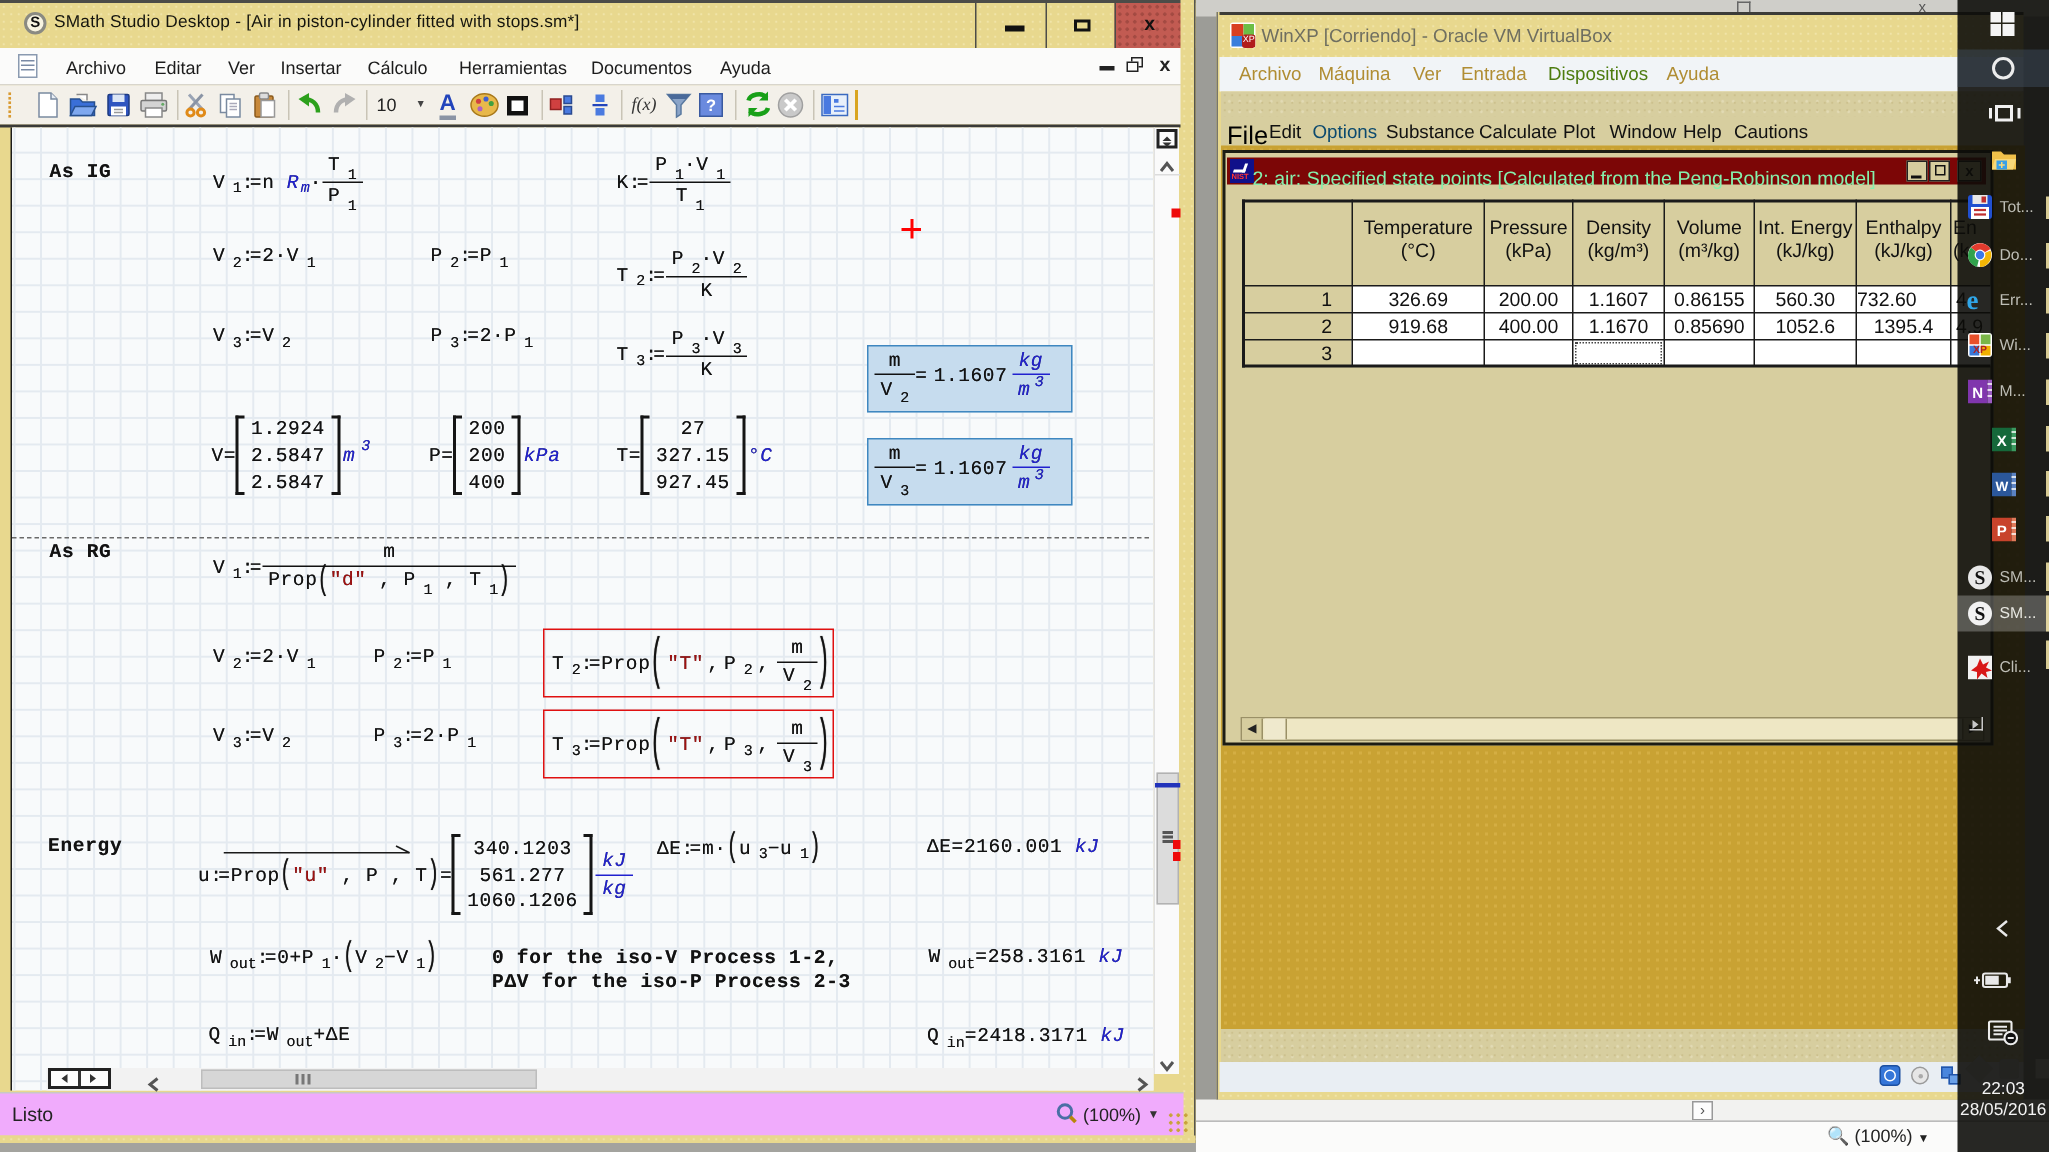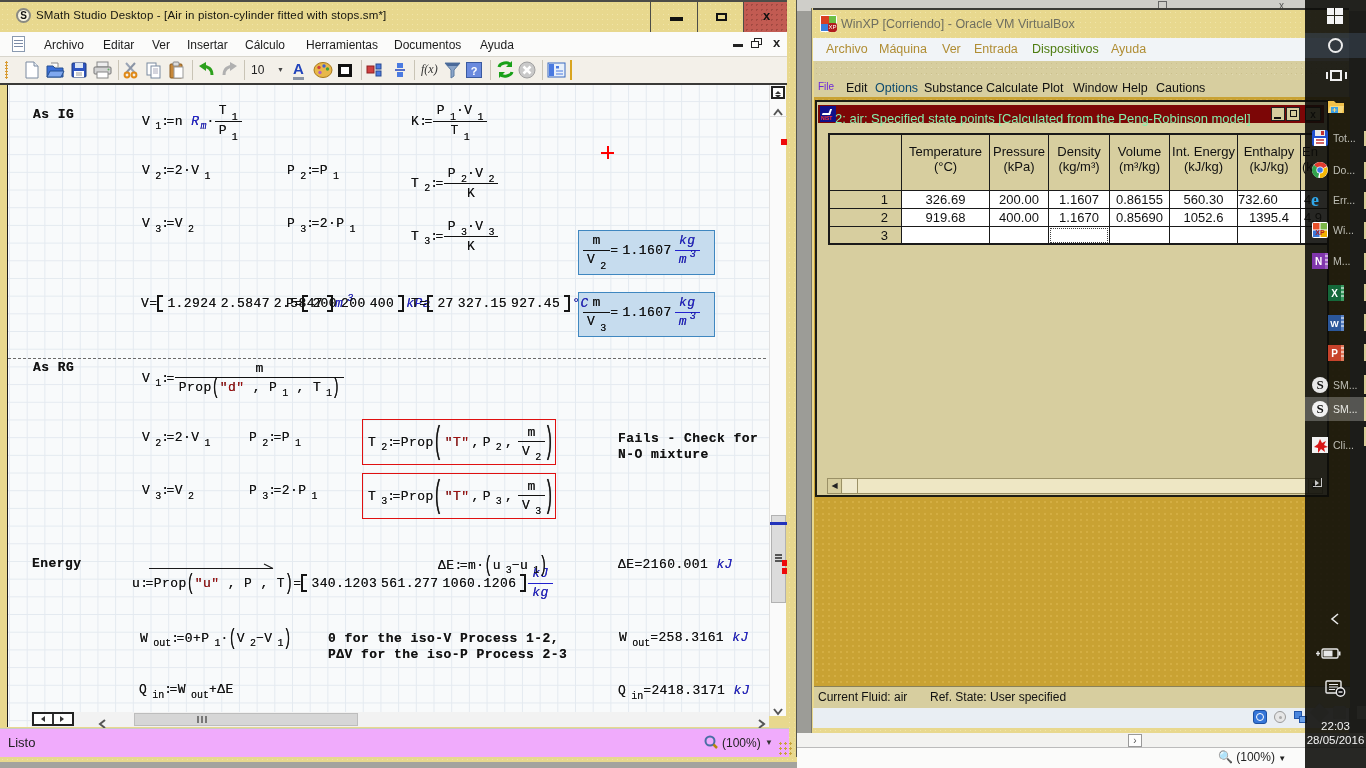--- a/index.html
+++ b/index.html
@@ -36,21 +36,21 @@
 .sp{font-size:10px;position:relative;top:-5px;letter-spacing:0;margin-left:4px}
 .fr{display:inline-flex;flex-direction:column;align-items:center;vertical-align:middle}
 .fr>span{display:block;text-align:center;padding:2.5px 4px}
 .fr>span.bar{align-self:stretch;height:0;border-top:1.3px solid #111;padding:0}
 .u{color:#2121cf;font-style:italic}
 .q{color:#a01010}
 .mtx{display:inline-flex;align-items:center}
 .mbl,.mbr{align-self:stretch;width:6px;border:2px solid #151515}
 .mbl{border-right:none;margin-right:2px}
 .mbr{border-left:none;margin-left:2px}
-.mrows{display:flex;flex-direction:row}
+.mrows{display:flex;flex-direction:column}
 .mrows>div{height:17.7px;display:flex;align-items:center;justify-content:center;padding:0 2px}
 .pr{display:inline-block;transform:scaleY(1.75);position:relative;top:-0.5px}
 .pr2{display:inline-block;transform:scaleY(2.9) scaleX(1.15);position:relative;top:-0.5px}
 .as{letter-spacing:-2.5px;margin-right:3px}
 </style></head>
 <body>
 <div id="scr">
 
 <div class="a" style="left:797px;top:0;width:569px;height:768px;background:#9c9c97"></div>
 <div class="a" style="left:797px;top:0;width:569px;height:11px;background:#cfcec9;overflow:hidden">
@@ -77,21 +77,21 @@
     <span class="a" style="left:129px;top:4px;font-size:12.5px;color:#b08d33">Ver</span>
     <span class="a" style="left:161px;top:4px;font-size:12.5px;color:#b08d33">Entrada</span>
     <span class="a" style="left:219px;top:4px;font-size:12.5px;color:#4d7c0f">Dispositivos</span>
     <span class="a" style="left:298px;top:4px;font-size:12.5px;color:#b08d33">Ayuda</span>
   </div>
 
   <div class="a" style="left:2px;top:53px;width:535px;height:647px;background-color:#d7ce9f;background-image:radial-gradient(#ccc08d 0.8px,transparent 1px),radial-gradient(#e2dbb5 0.8px,transparent 1px);background-size:5px 5px,7px 7px;background-position:0 0,2px 3px">
 
 
     <div class="a" style="left:0;top:17px;width:535px;height:19px;background:#d7ce9f">
-      <span class="a" style="left:4px;top:3px;font-size:10px;color:#6d28d9">File</span>
+      <span class="a" style="left:4px;top:3px;font-size:17px;color:#000000">File</span>
       <span class="a" style="left:32px;top:3px;font-size:12.5px;color:#111">Edit</span>
       <span class="a" style="left:61px;top:3px;font-size:12.5px;color:#0c4a6e">Options</span>
       <span class="a" style="left:110px;top:3px;font-size:12.5px;color:#111">Substance</span>
       <span class="a" style="left:172px;top:3px;font-size:12.5px;color:#111">Calculate</span>
       <span class="a" style="left:228px;top:3px;font-size:12.5px;color:#111">Plot</span>
       <span class="a" style="left:259px;top:3px;font-size:12.5px;color:#111">Window</span>
       <span class="a" style="left:308px;top:3px;font-size:12.5px;color:#111">Help</span>
       <span class="a" style="left:342px;top:3px;font-size:12.5px;color:#111">Cautions</span>
     </div>
 
@@ -161,24 +161,20 @@
         <div class="a" style="left:222px;top:95px;width:58px;height:15px;border:1px dotted #444"></div>
       </div>
 
       <div class="a" style="left:10px;top:376px;width:496px;height:16px;background:#eee7c4;border:1px solid #9a9066">
         <div class="a" style="left:0;top:0;width:14px;height:14px;background:#d6cd9e;border-right:1px solid #9a9066;font-size:8px;text-align:center;line-height:14px;color:#222">◀</div>
         <div class="a" style="left:15px;top:0;width:15px;height:14px;background:#efe9cd;border-right:1px solid #9a9066"></div>
         <div class="a" style="right:0;top:0;width:14px;height:14px;background:#d6cd9e;border-left:1px solid #9a9066;font-size:8px;text-align:center;line-height:14px;color:#222">▶</div>
       </div>
     </div>
 
-    <div class="a" style="left:0;top:625px;width:536px;height:22px;background:#d7ce9f;border-top:1px solid #8a8158;font-size:12px;color:#111">
-      <span class="a" style="left:4px;top:3px">Current Fluid: air</span>
-      <span class="a" style="left:116px;top:3px">Ref. State: User specified</span>
-    </div>
   </div>
 
   <div class="a" style="left:1px;top:700px;width:536px;height:20px;background:#e9eef3">
     <div class="a" style="left:440px;top:2px;width:14px;height:14px;background:#3576d8;border-radius:3px;border:1px solid #1c4fa0">
           <div class="a" style="left:2px;top:2px;width:8px;height:8px;border-radius:50%;border:1.5px solid #fff"></div>
         </div>
     <div class="a" style="left:461px;top:3px;width:12px;height:12px;border-radius:50%;background:#e6e6e6;border:1px solid #9a9a9a">
           <div class="a" style="left:3.5px;top:3.5px;width:3px;height:3px;border-radius:50%;background:#aaa"></div>
         </div>
     <div class="a" style="left:481px;top:3px;width:8px;height:8px;background:#4a86dd;border:1px solid #2255aa"></div>
@@ -409,21 +405,20 @@
           <span>Prop<span class="pr">(</span><span class="q">"d"</span>&nbsp;,&nbsp;P<span class="sb">1</span>&nbsp;,&nbsp;T<span class="sb">1</span><span class="pr">)</span></span>
         </span></div>
   <div class="f" style="left:142px;top:431px;height:13px">V<span class="sb">2</span><span class="as">:=</span>2·V<span class="sb">1</span></div>
   <div class="f" style="left:249px;top:431px;height:13px">P<span class="sb">2</span><span class="as">:=</span>P<span class="sb">1</span></div>
   <div class="a" style="left:362px;top:419px;width:194px;height:46px;border:1.5px solid #e01010"></div>
   <div class="f" style="left:368px;top:419px;height:46px">T<span class="sb">2</span><span class="as">:=</span>Prop<span class="pr2">(</span><span class="q" style="margin-left:3px">"T"</span><span style="margin:0 3px 0 2px">,</span>P<span class="sb">2</span><span style="margin:0 2px 0 3px">,</span><span class="fr" style="margin-left:3px">
           <span>m</span>
           <span class="bar"></span>
           <span>V<span class="sb">2</span></span>
         </span><span class="pr2">)</span></div>
-  <div class="fp" style="left:618px;top:431px">Fails - Check for<br>N-O mixture</div>
   <div class="f" style="left:142px;top:484px;height:13px">V<span class="sb">3</span><span class="as">:=</span>V<span class="sb">2</span></div>
   <div class="f" style="left:249px;top:484px;height:13px">P<span class="sb">3</span><span class="as">:=</span>2·P<span class="sb">1</span></div>
   <div class="a" style="left:362px;top:473px;width:194px;height:46px;border:1.5px solid #e01010"></div>
   <div class="f" style="left:368px;top:473px;height:46px">T<span class="sb">3</span><span class="as">:=</span>Prop<span class="pr2">(</span><span class="q" style="margin-left:3px">"T"</span><span style="margin:0 3px 0 2px">,</span>P<span class="sb">3</span><span style="margin:0 2px 0 3px">,</span><span class="fr" style="margin-left:3px">
           <span>m</span>
           <span class="bar"></span>
           <span>V<span class="sb">3</span></span>
         </span><span class="pr2">)</span></div>
 
   <div class="fp" style="left:32px;top:556px">Energy</div>

